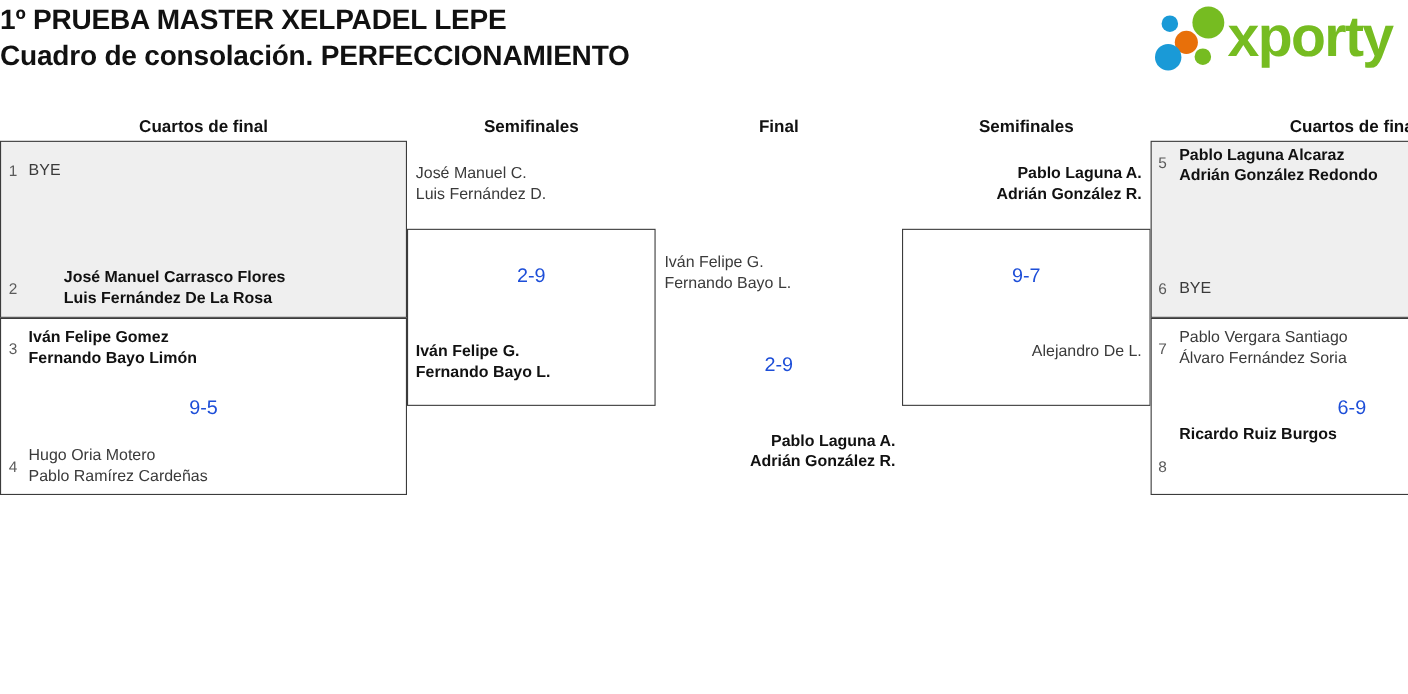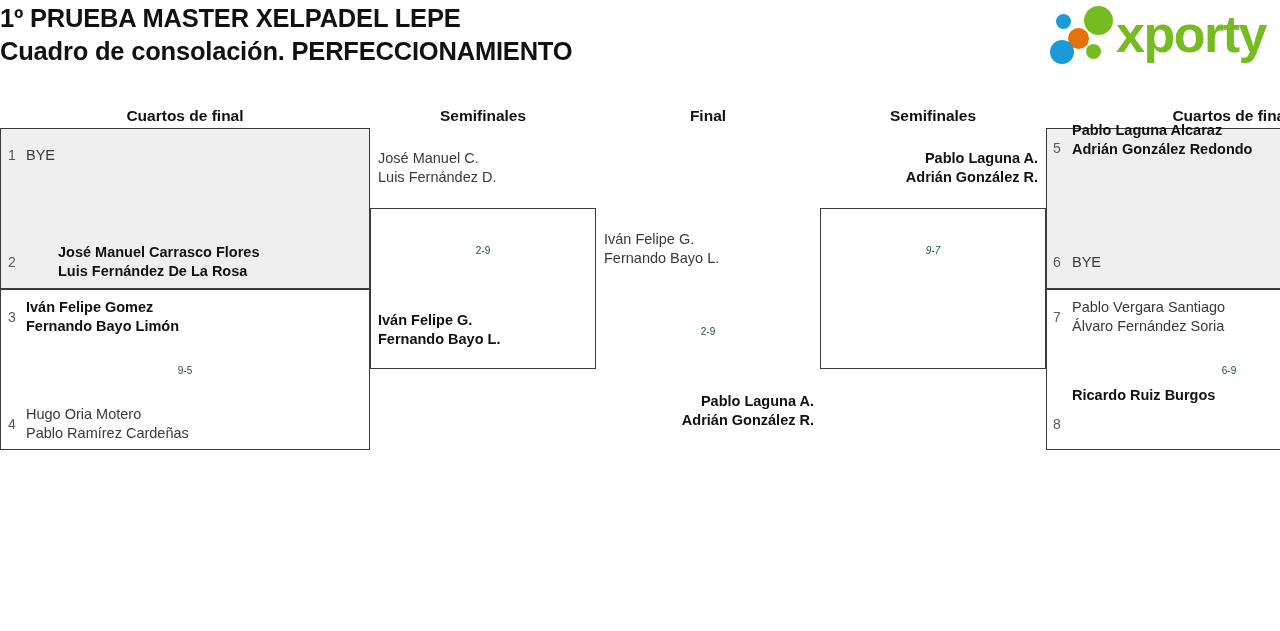--- a/index.html
+++ b/index.html
@@ -92,22 +92,22 @@
   .seed {
     position: absolute;
     font-size: 14px;
     color: #5a5a5a;
     line-height: 19px;
     white-space: nowrap;
   }
 
   .score {
     position: absolute;
-    font-size: 10px;
-    color: #14532d;
+    font-size: 18px;
+    color: #1d4ed8;
     line-height: 19px;
     text-align: center;
     white-space: nowrap;
   }
 </style>
 </head>
 <body>
 
 <div id="root">
 
@@ -177,27 +177,28 @@
   <div class="pair win right" style="left:596px; top:392px; width:218px;">
     <div>Pablo Laguna A.</div>
     <div>Adrián González R.</div>
   </div>
 
   <div class="pair win right" style="left:820px; top:149px; width:218px;">
     <div>Pablo Laguna A.</div>
     <div>Adrián González R.</div>
   </div>
   <div class="mbox" style="left:820px; top:208px; width:226px; height:161px;"></div>
-  <div class="score" style="left:820px; top:241px; width:226px;font-style:italic;">9-7</div>
+  <div class="score" style="left:820px; top:241px; width:226px;">9-7</div>
   <div class="pair right" style="left:820px; top:311px; width:218px;">
+    <div>Alejandro De L.</div>
   </div>
 
   <div class="mbox grey" style="left:1046px; top:128px; width:370px; height:161px;"></div>
   <div class="seed" style="left:1053px; top:139px;">5</div>
-  <div class="pair win" style="left:1072px; top:121px;">
+  <div class="pair win" style="left:1072px; top:132px;">
     <div>Pablo Laguna Alcaraz</div>
     <div>Adrián González Redondo</div>
   </div>
   <div class="seed" style="left:1053px; top:253px;">6</div>
   <div class="pair" style="left:1072px; top:253px;">
     <div>BYE</div>
     <div></div>
   </div>
 
   <div class="mbox" style="left:1046px; top:289px; width:370px; height:161px;"></div>

